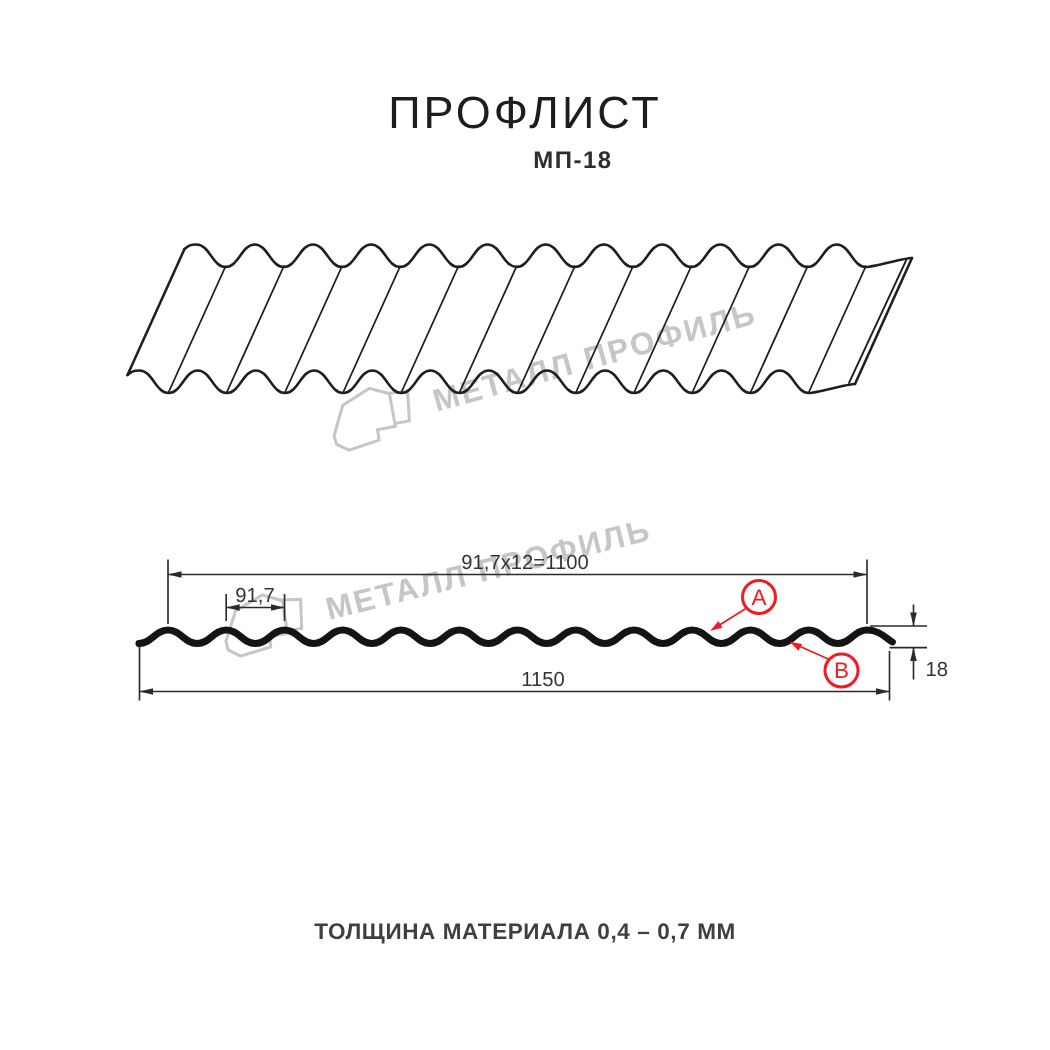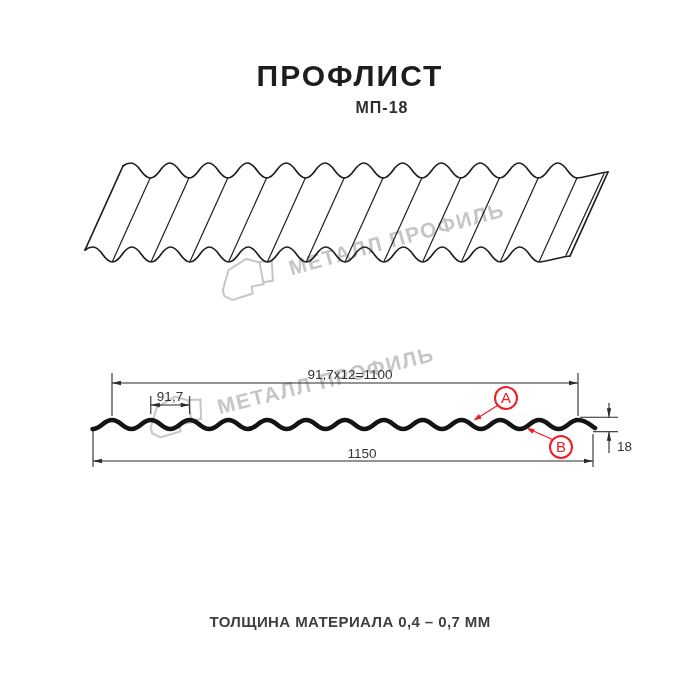--- a/index.html
+++ b/index.html
@@ -2,21 +2,21 @@
 <html><head>
 <meta charset="utf-8">
 <style>
   html,body{margin:0;padding:0;background:#ffffff;}
   #stage{
     position:relative;width:700px;height:700px;background:#ffffff;overflow:hidden;
     font-family:"Liberation Sans","DejaVu Sans",sans-serif;
   }
   .title{
     position:absolute;left:0;top:59px;width:700px;text-align:center;
-    font-size:30px;font-weight:700;letter-spacing:2px;color:#1d1d1d;
+    font-size:30px;font-weight:400;letter-spacing:2px;color:#1d1d1d;
   }
   .subtitle{
     position:absolute;left:0;top:99px;width:700px;text-align:center;
     font-size:16px;font-weight:700;letter-spacing:1px;color:#2e2e2e;margin-left:32px;
   }
   .footer{
     position:absolute;left:0;top:613px;width:700px;text-align:center;
     font-size:15px;font-weight:700;letter-spacing:0.4px;color:#3f3f3f;
   }
   .wm{

